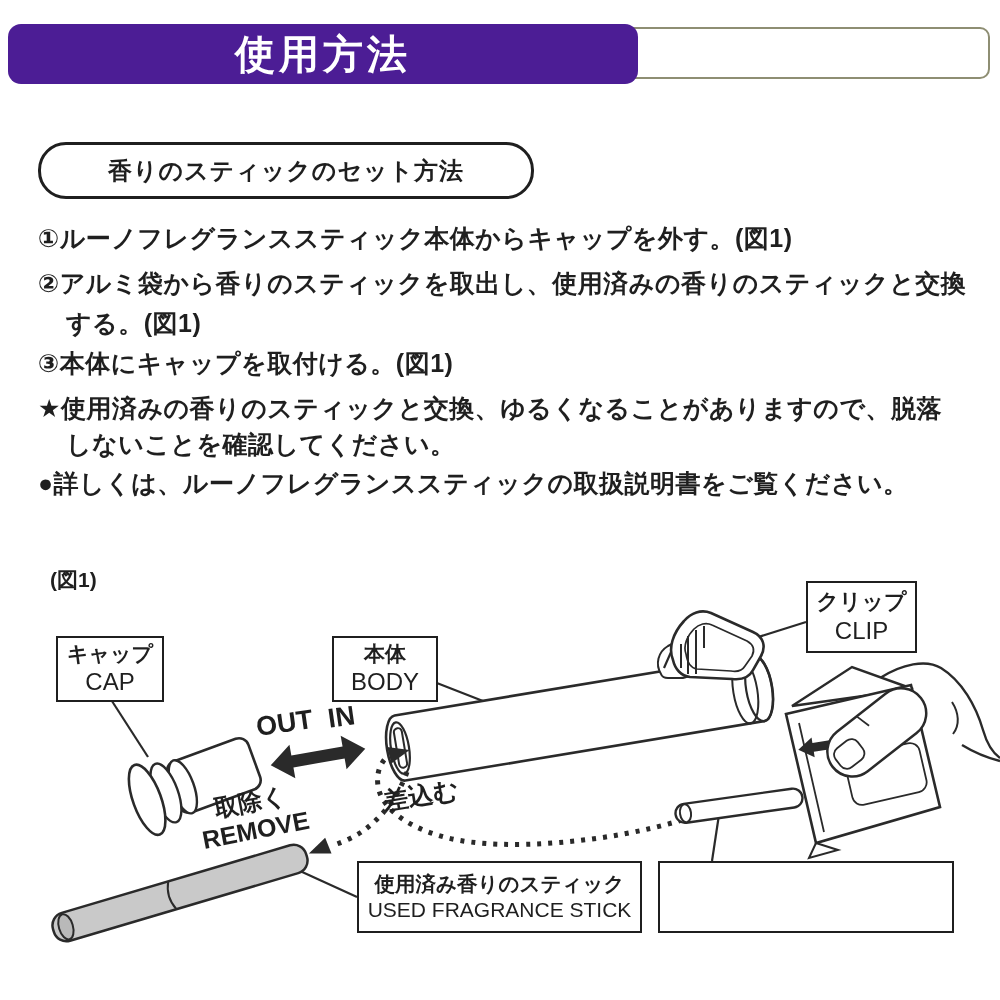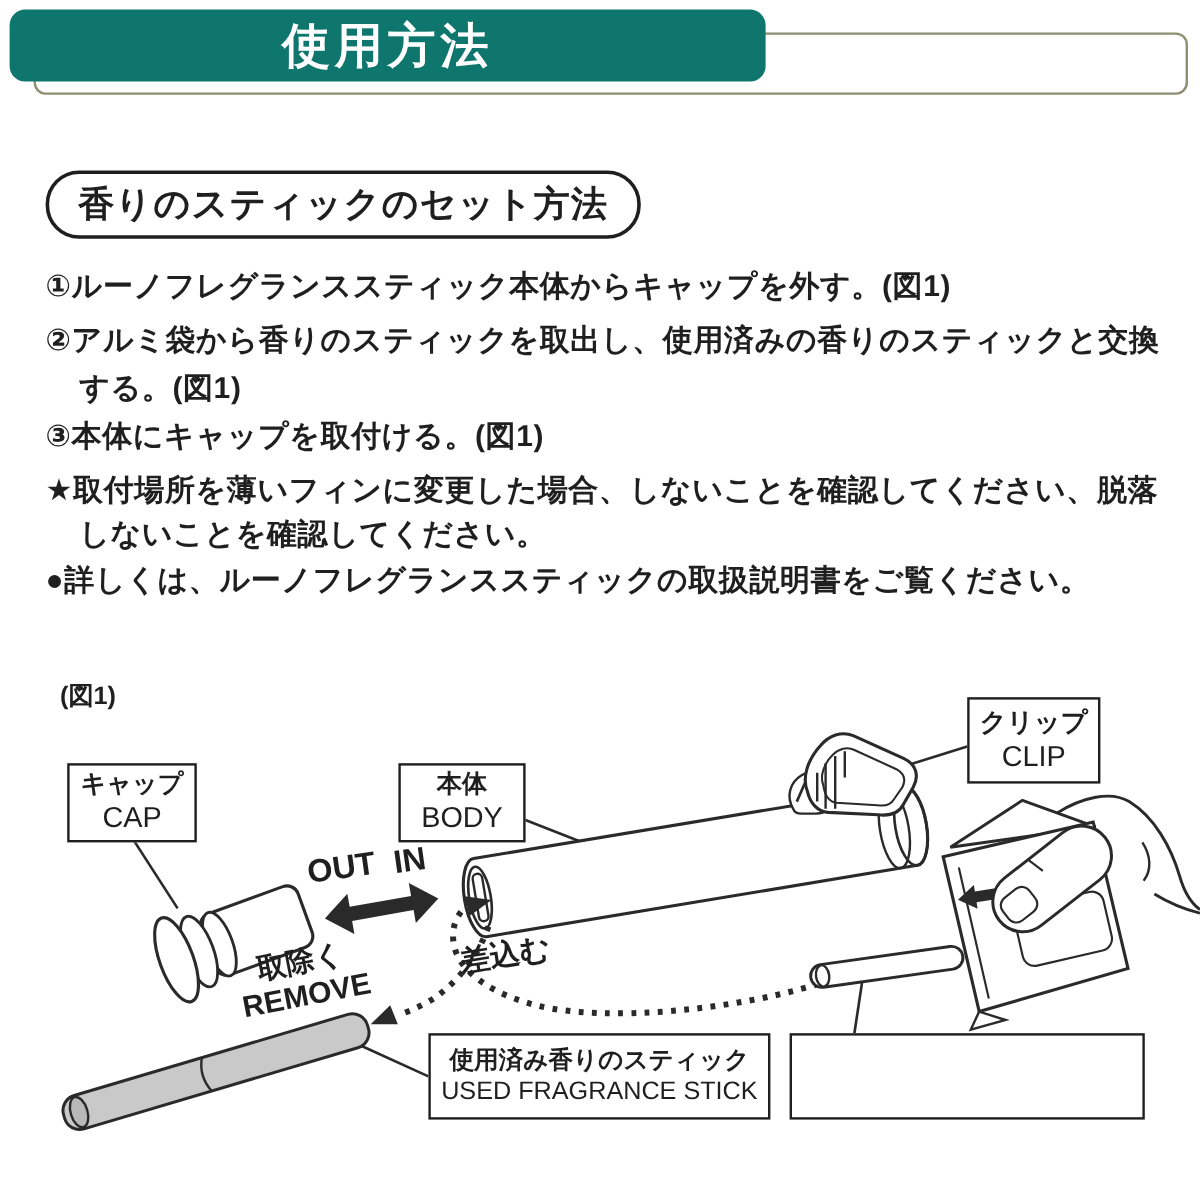--- a/index.html
+++ b/index.html
@@ -1,26 +1,26 @@
 <!DOCTYPE html>
 <html><head>
 <meta charset="utf-8">
 <style>
   html,body{margin:0;padding:0;background:#ffffff;width:1000px;height:1000px;overflow:hidden;
     font-family:"Liberation Sans","DejaVu Sans",sans-serif;color:#1f1f1f;}
   .abs{position:absolute;}
   
   .header-bar{left:28px;top:27px;width:958px;height:48px;background:#fff;border:2px solid #8e8e73;border-radius:10px;}
-  .header-green{left:8px;top:8px;width:630px;height:60px;background:#0f766e;border-radius:13px;
+  .header-green{left:8px;top:24px;width:630px;height:60px;background:#4c1d95;border-radius:13px;
     display:flex;align-items:center;justify-content:center;}
   .header-green span{color:#fff;font-size:40px;font-weight:bold;letter-spacing:4px;}
   
   .pill{left:38px;top:142px;width:490px;height:51px;border:3px solid #1f1f1f;border-radius:28px;background:#fff;
     display:flex;align-items:center;justify-content:center;}
-  .pill span{font-size:30px;font-weight:bold;letter-spacing:1px;}
+  .pill span{font-size:24px;font-weight:bold;letter-spacing:1px;}
   
   .iline{left:38px;font-size:25px;font-weight:bold;letter-spacing:0.5px;white-space:nowrap;}
   .iline.cont{left:66px;}
   
   .figcap{left:50px;top:566px;font-size:21px;font-weight:bold;}
   .lblbox{background:#fff;border:2.5px solid #1f1f1f;display:flex;flex-direction:column;
     align-items:center;justify-content:center;text-align:center;line-height:1.25;z-index:5;}
   .lblbox .jp{font-weight:bold;}
   .lblbox .en{font-weight:normal;}
   .box-cap{left:56px;top:636px;width:104px;height:62px;}
@@ -52,21 +52,21 @@
 </div>
 
 <div class="abs pill">
   <span>香りのスティックのセット方法</span>
 </div>
 
 <div class="abs iline" style="top:222px">①ルーノフレグランススティック本体からキャップを外す。(図1)</div>
 <div class="abs iline" style="top:267px">②アルミ袋から香りのスティックを取出し、使用済みの香りのスティックと交換</div>
 <div class="abs iline cont" style="top:307px">する。(図1)</div>
 <div class="abs iline" style="top:347px">③本体にキャップを取付ける。(図1)</div>
-<div class="abs iline" style="top:392px">★取付場所を薄いフィンに変更した場合、しないことを確認してください、脱落</div>
+<div class="abs iline" style="top:392px">★使用済みの香りのスティックと交換、ゆるくなることがありますので、脱落</div>
 <div class="abs iline cont" style="top:428px">しないことを確認してください。</div>
 <div class="abs iline" style="top:467px">●詳しくは、ルーノフレグランススティックの取扱説明書をご覧ください。</div>
 
 <div class="abs figcap">(図1)</div>
 
 <svg width="1000" height="1000" viewBox="0 0 1000 1000">
   <g stroke="#2a2a2a" fill="none" stroke-width="2.2">
 
     <path d="M110,698 L148,757"></path>
     <path d="M424,678 L483,701"></path>

